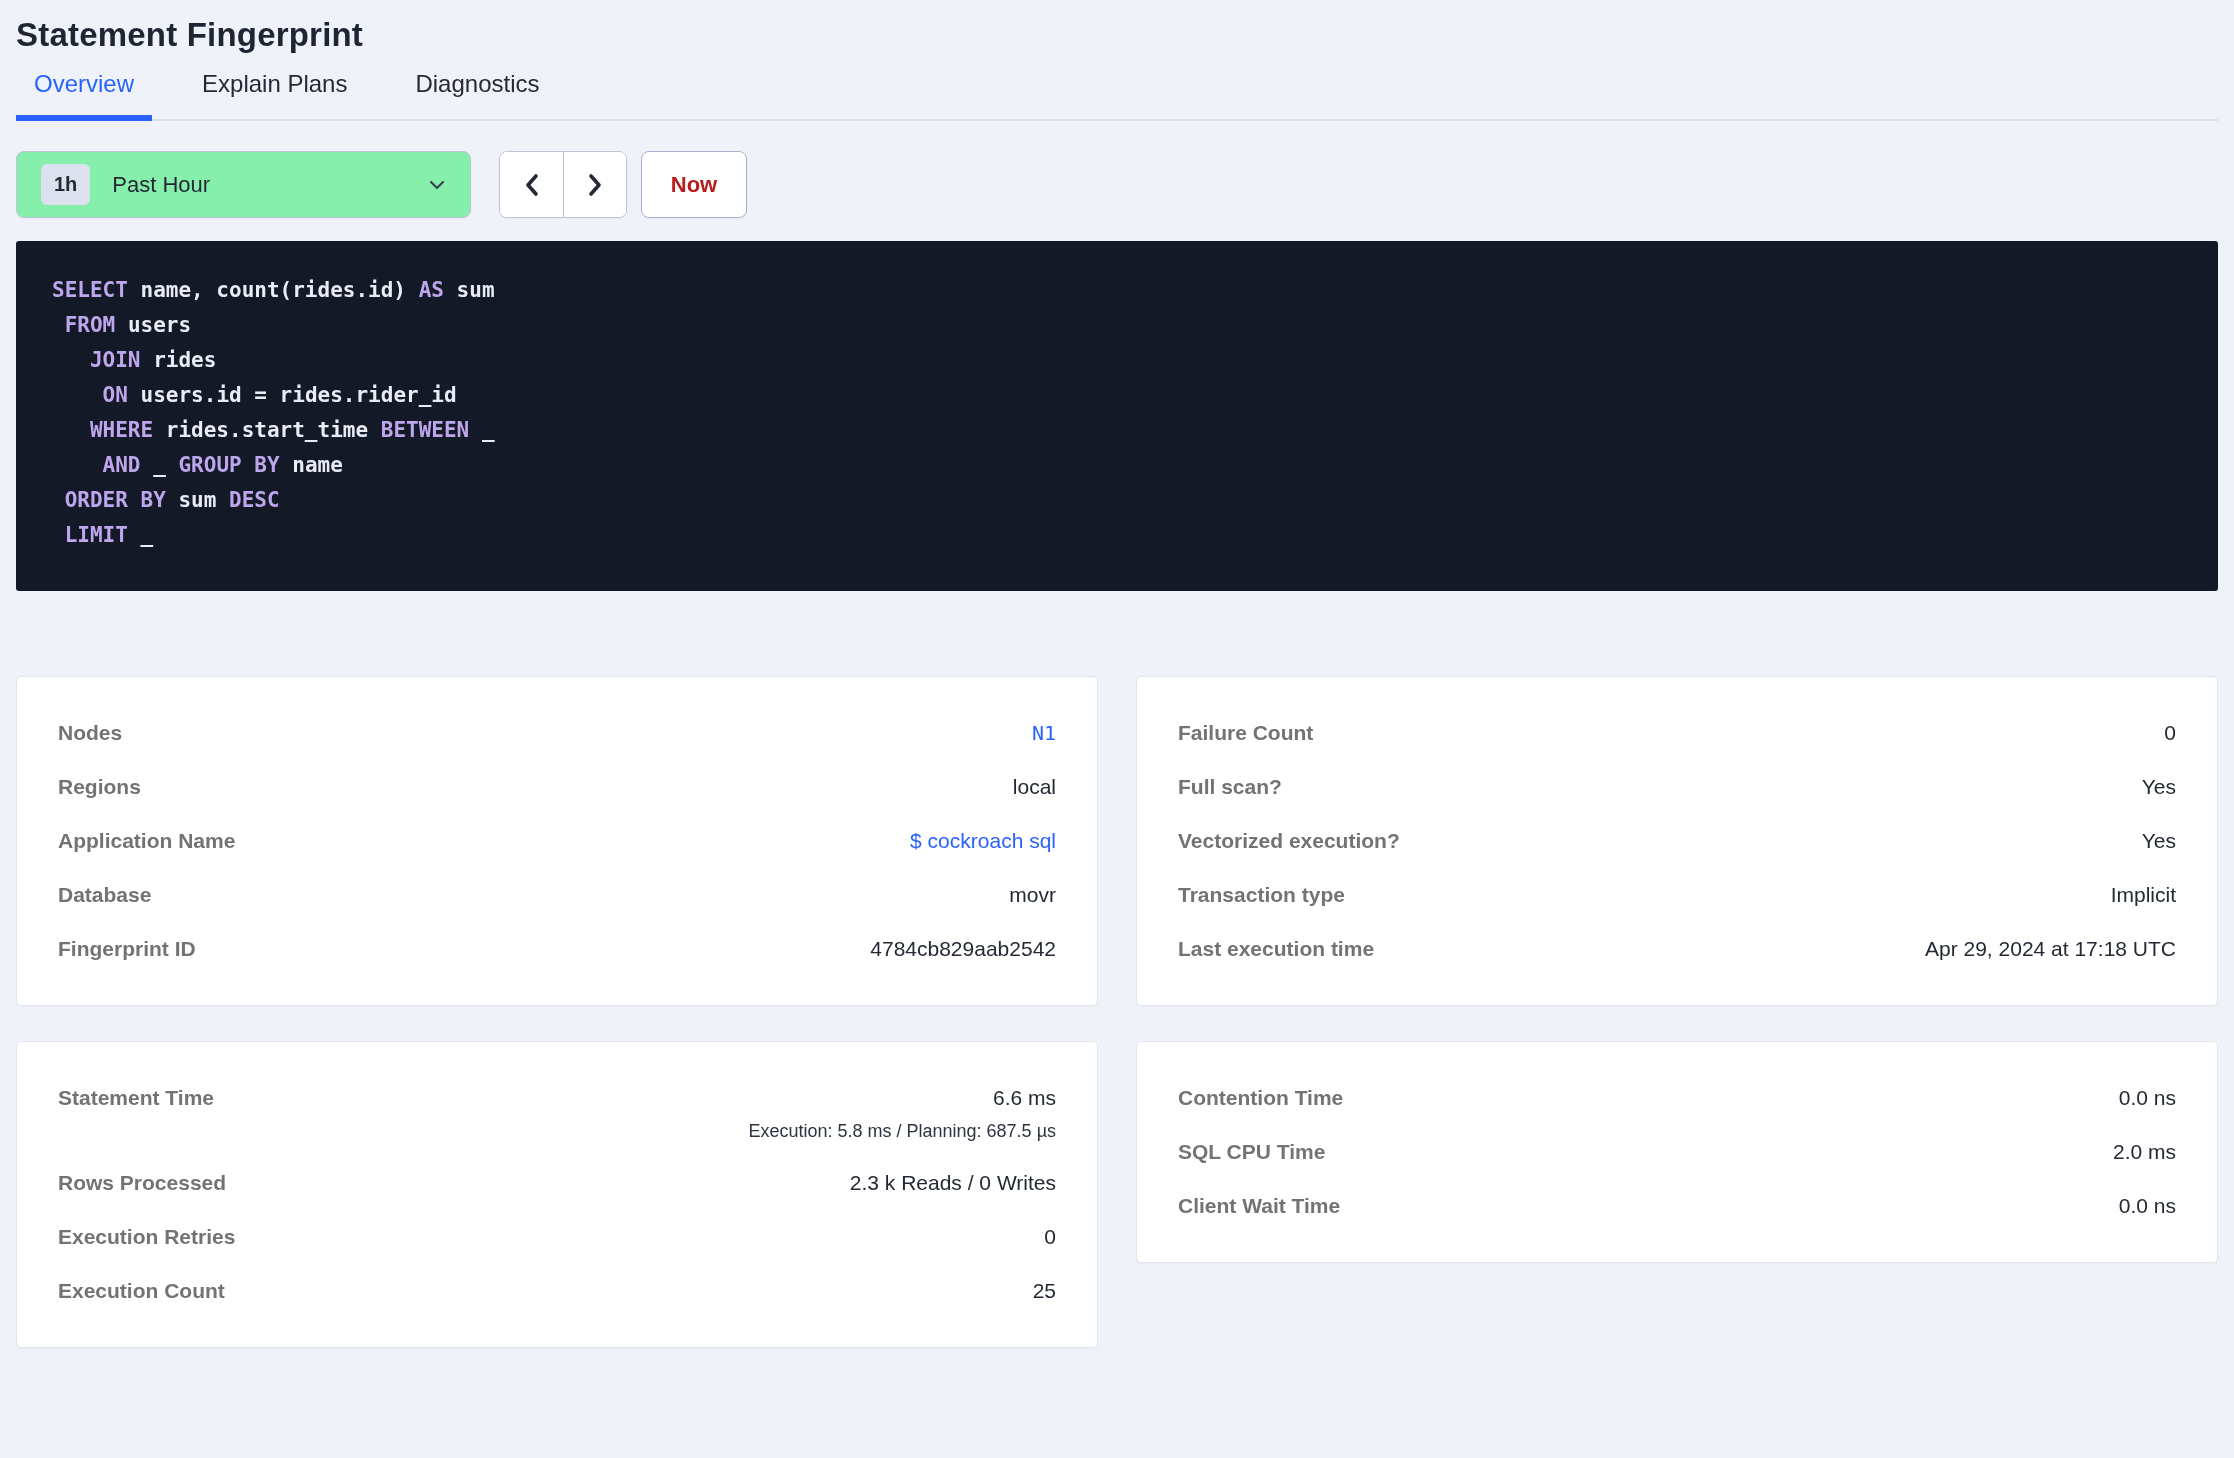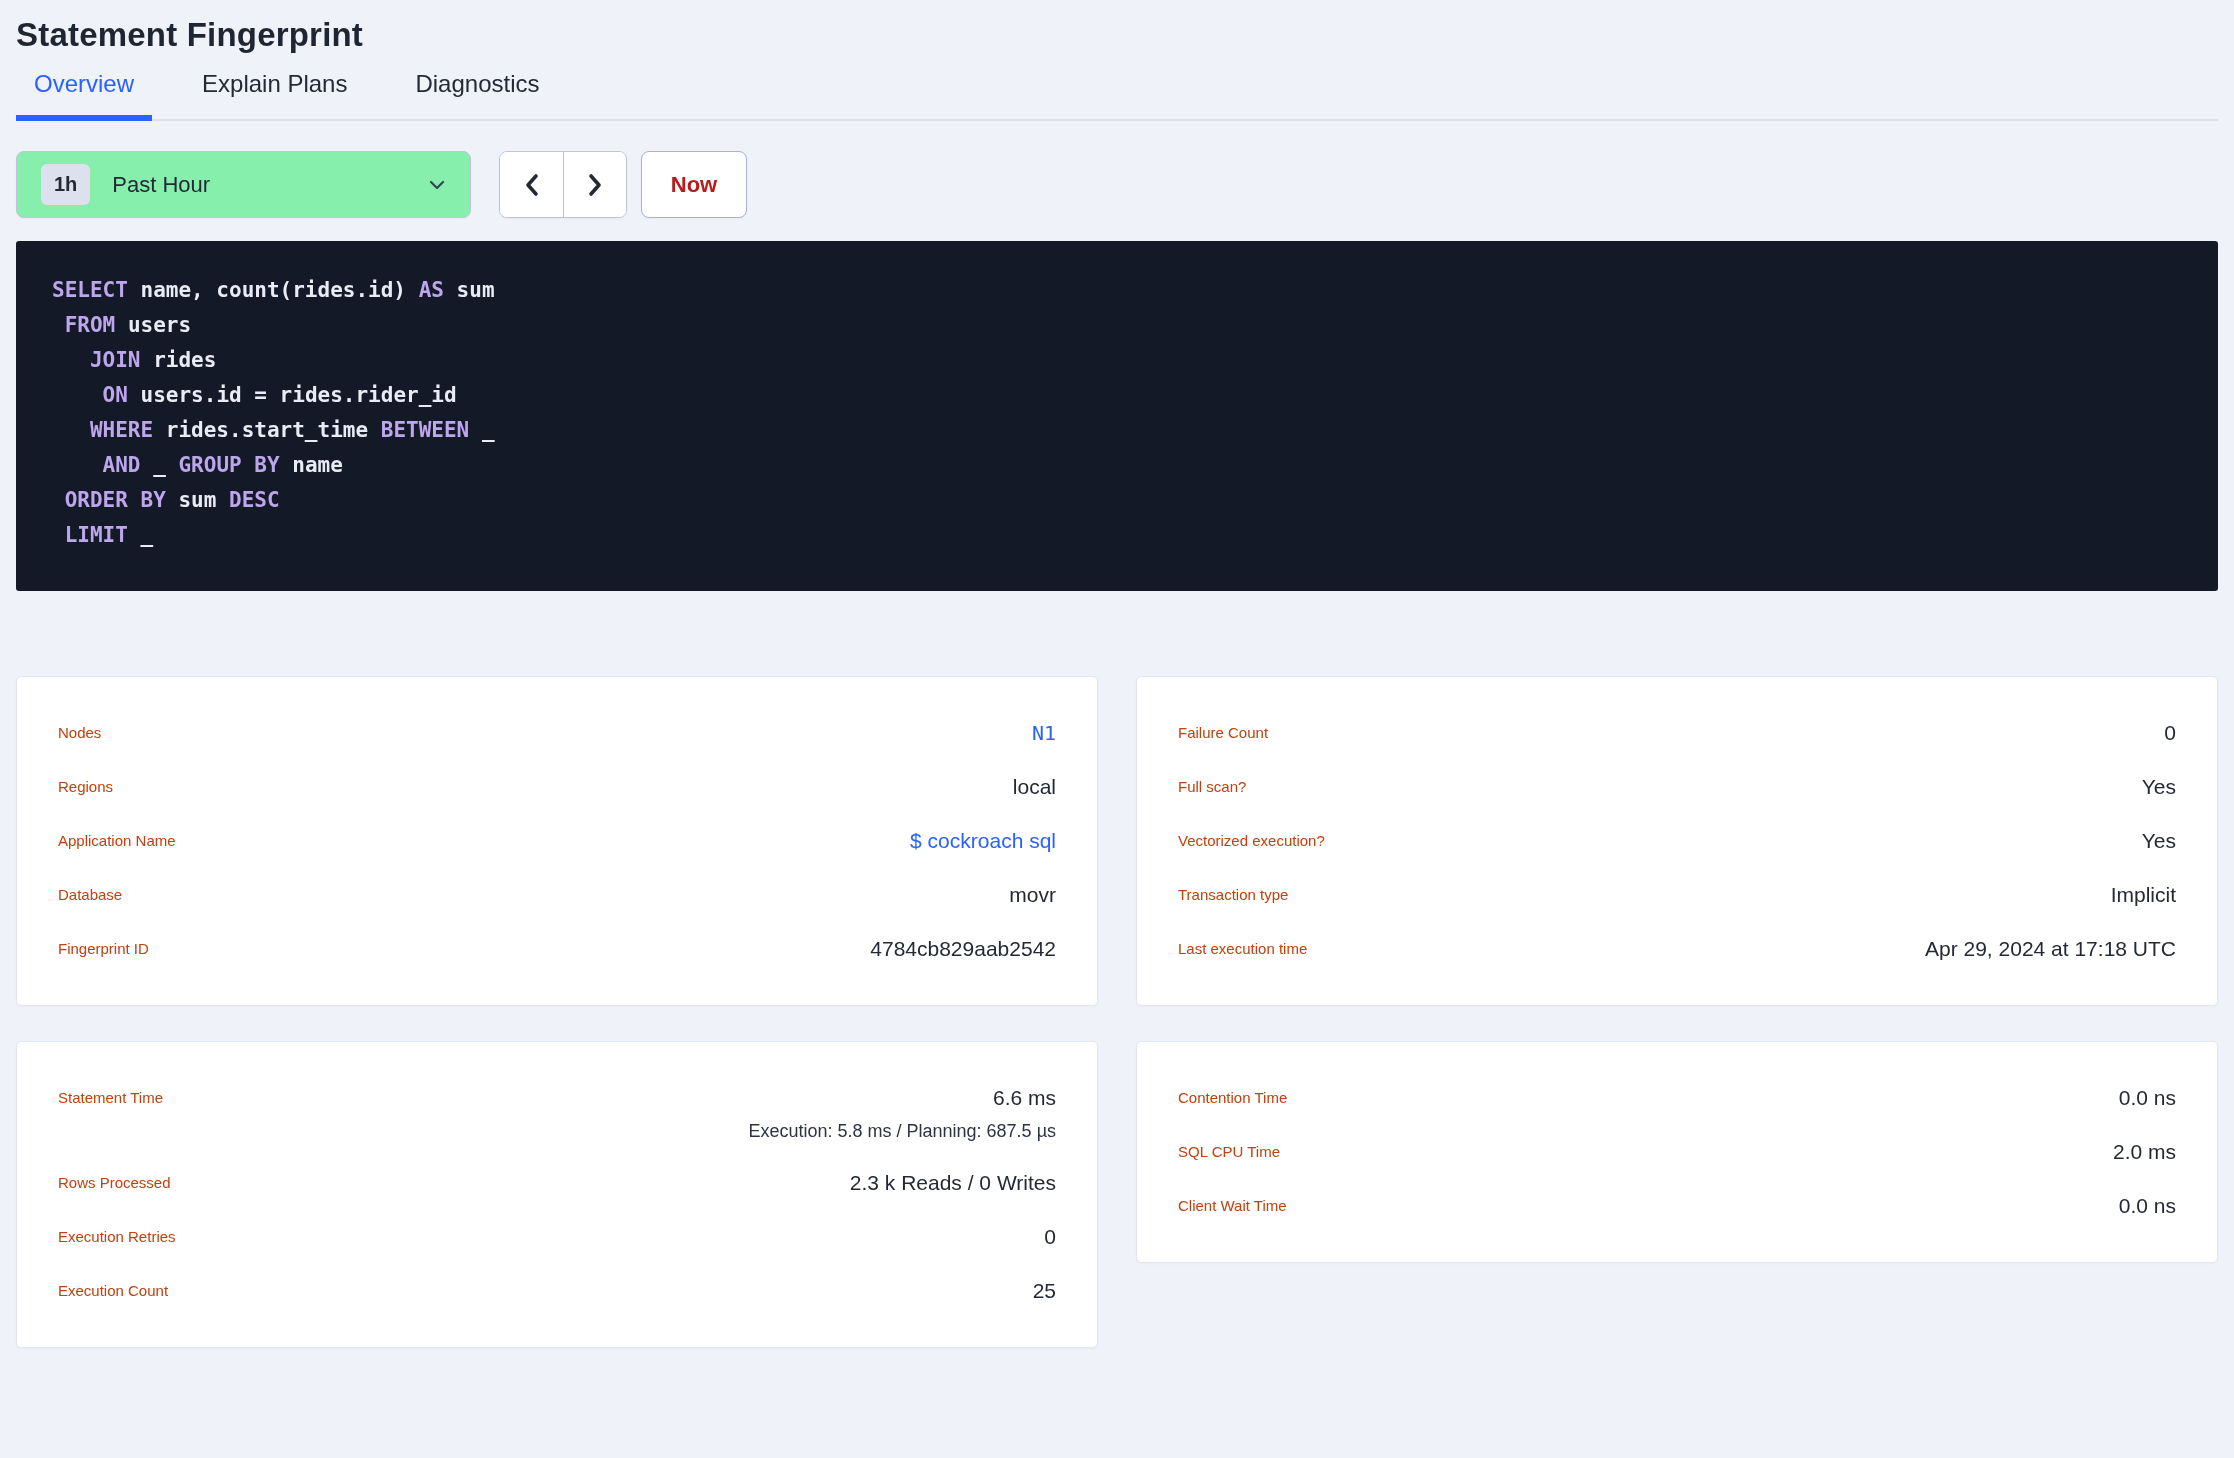--- a/index.html
+++ b/index.html
@@ -156,23 +156,23 @@
     padding: 29px 41px;
     box-shadow: 0 1px 2px rgba(36,42,53,0.03);
   }
   .kv-row {
     display: flex;
     justify-content: space-between;
     align-items: flex-start;
     padding: 13px 0;
   }
   .kv-label {
-    font-size: 15px;
-    font-weight: 400;
-    color: #c2410c;
+    font-size: 21px;
+    font-weight: 700;
+    color: #737373;
     line-height: 28px;
   }
   .kv-right { text-align: right; }
   .kv-value {
     font-size: 21px;
     font-weight: 400;
     color: #242a35;
     line-height: 28px;
   }
   .kv-value.link { color: #2962ff; cursor: pointer; text-decoration: none; }

